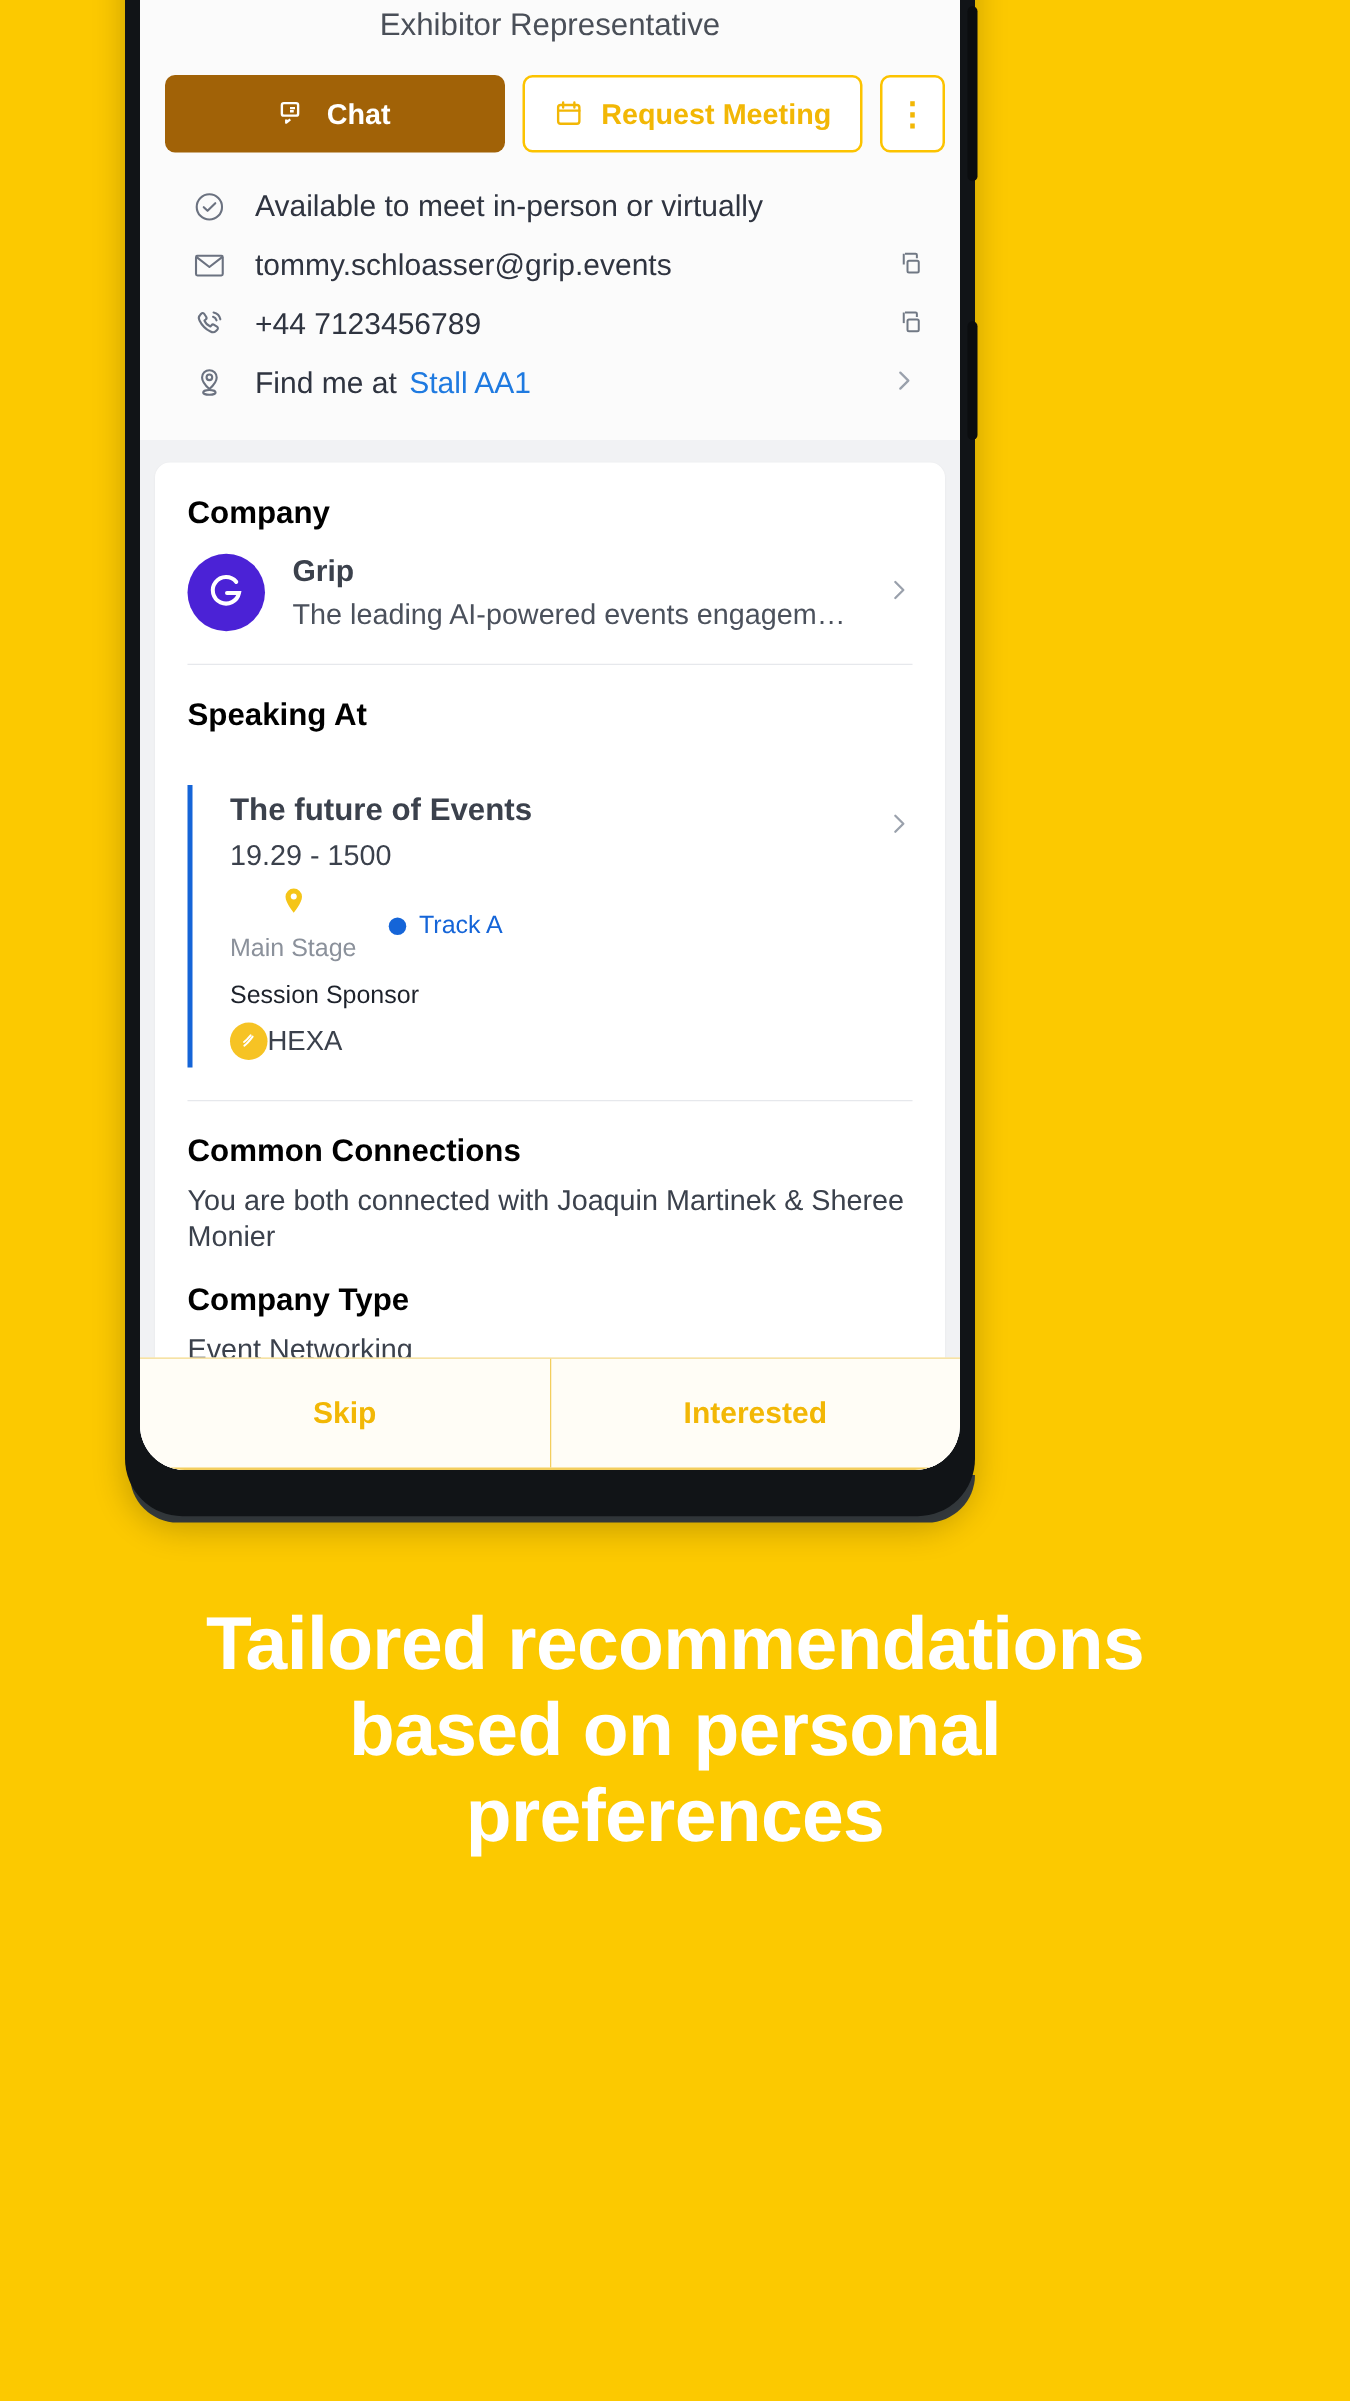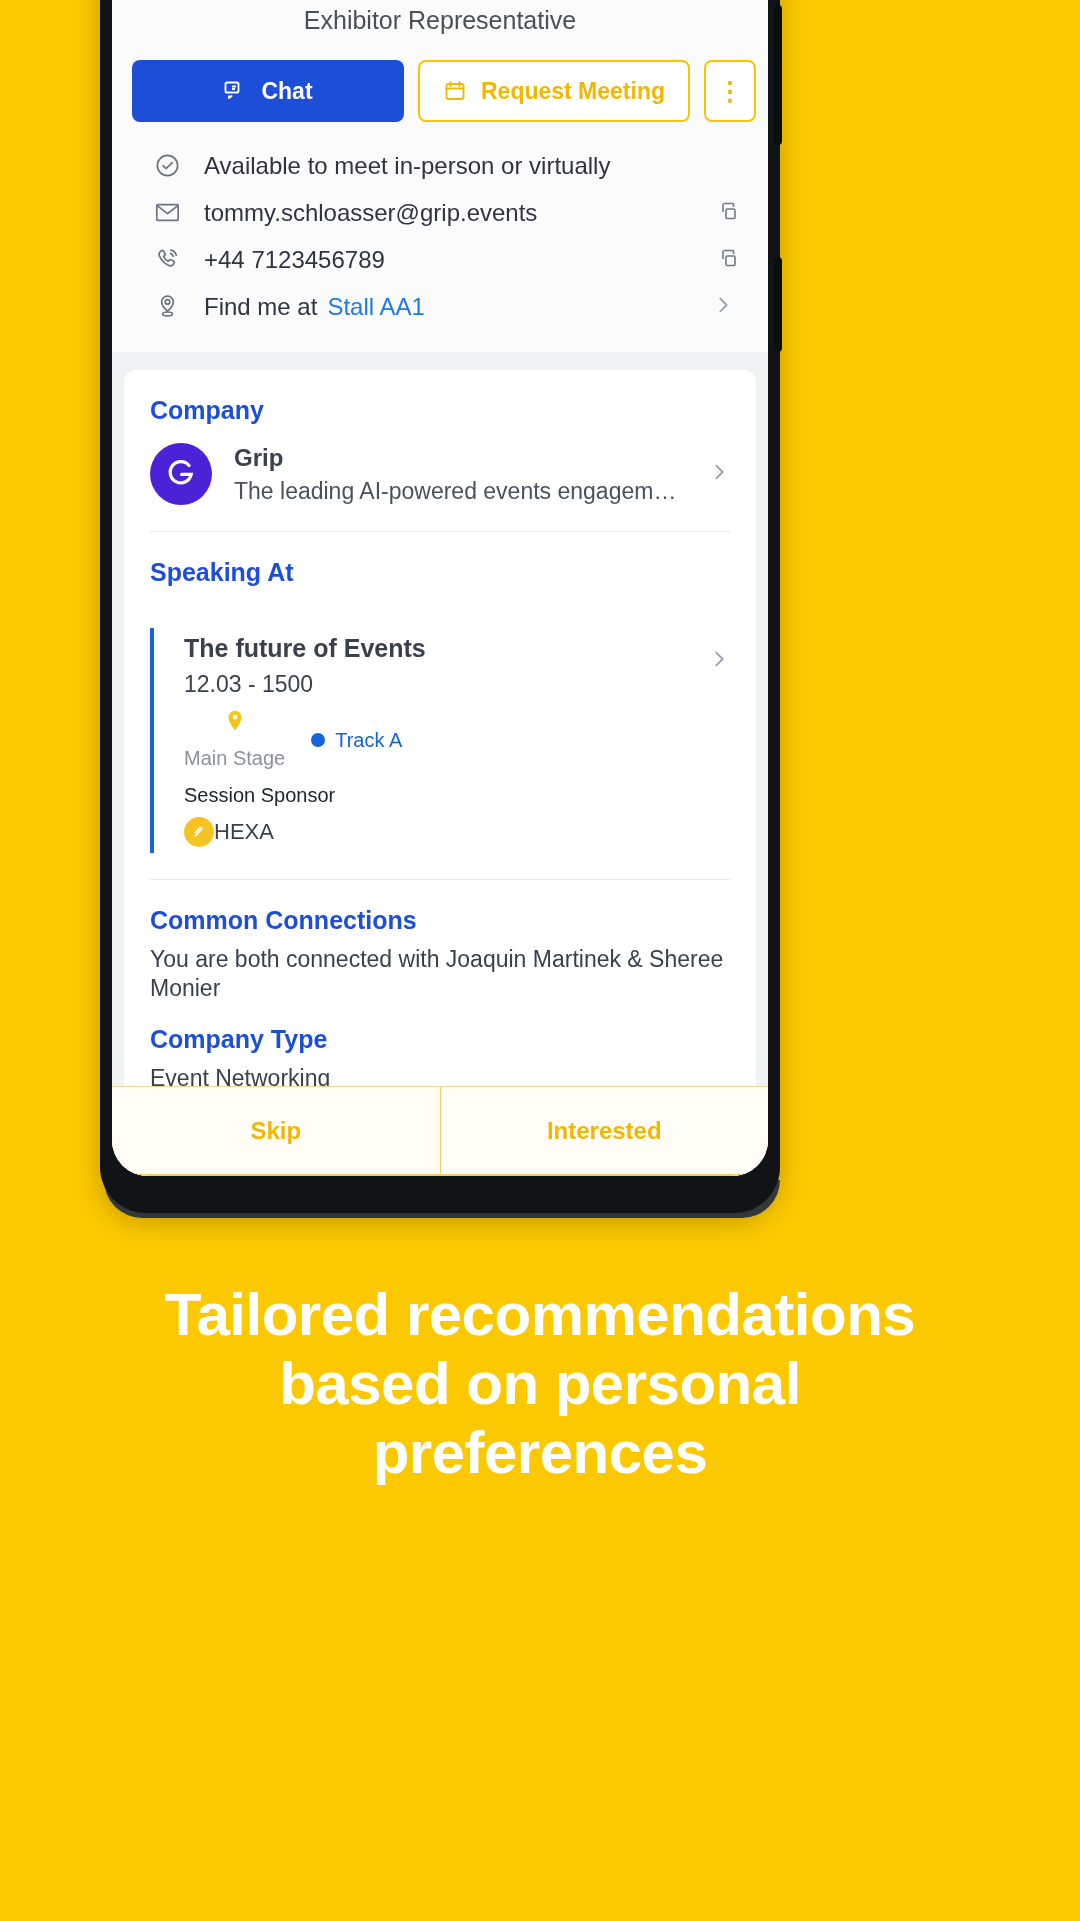--- a/index.html
+++ b/index.html
@@ -74,21 +74,21 @@
   .btn{
     height:62px;
     border-radius:8px;
     display:flex; align-items:center; justify-content:center;
     gap:14px;
     font-size:23px; font-weight:700;
     cursor:pointer;
   }
   .btn-chat{
     flex:0 0 272px;
-    background:#1d4ed8;
+    background:#a16207;
     color:#ffffff;
   }
   .btn-meeting{
     flex:0 0 272px;
     background:#ffffff;
     border:2px solid #FCC300;
     color:#F2B705;
   }
   .btn-more{
     flex:0 0 52px;
@@ -128,21 +128,21 @@
 
   
   .detail-card{
     background:#ffffff;
     margin:18px 12px 0 12px;
     border-radius:12px;
     padding:26px 26px 10px 26px;
     box-shadow:0 1px 2px rgba(0,0,0,.05);
   }
   .sec-title{
-    color:#1d4ed8;
+    color:#000000;
     font-size:25px;
     font-weight:700;
     margin-bottom:18px;
   }
   .sec-title.tight{ margin-bottom:10px; }
 
   
   .company-row{
     display:flex; align-items:center; gap:22px;
     position:relative;
@@ -382,21 +382,21 @@
           </svg>
         </span>
       </div>
 
       <div class="divider"></div>
 
       <div class="sec-title">Speaking At</div>
 
       <div class="session">
         <div class="session-title">The future of Events</div>
-        <div class="session-time">12.03 - 1500</div>
+        <div class="session-time">19.29 - 1500</div>
 
         <div class="tag-row">
           <span class="tag stage">
             <span>
               <svg width="18" height="22" viewBox="0 0 18 22" fill="#F5C518">
                 <path d="M9 .8A6.6 6.6 0 0 0 2.4 7.4C2.4 12.2 9 20.2 9 20.2s6.6-8 6.6-12.8A6.6 6.6 0 0 0 9 .8z"></path>
                 <circle cx="9" cy="7.2" r="2.4" fill="#ffffff"></circle>
               </svg>
             </span>
             <span>Main Stage</span>

